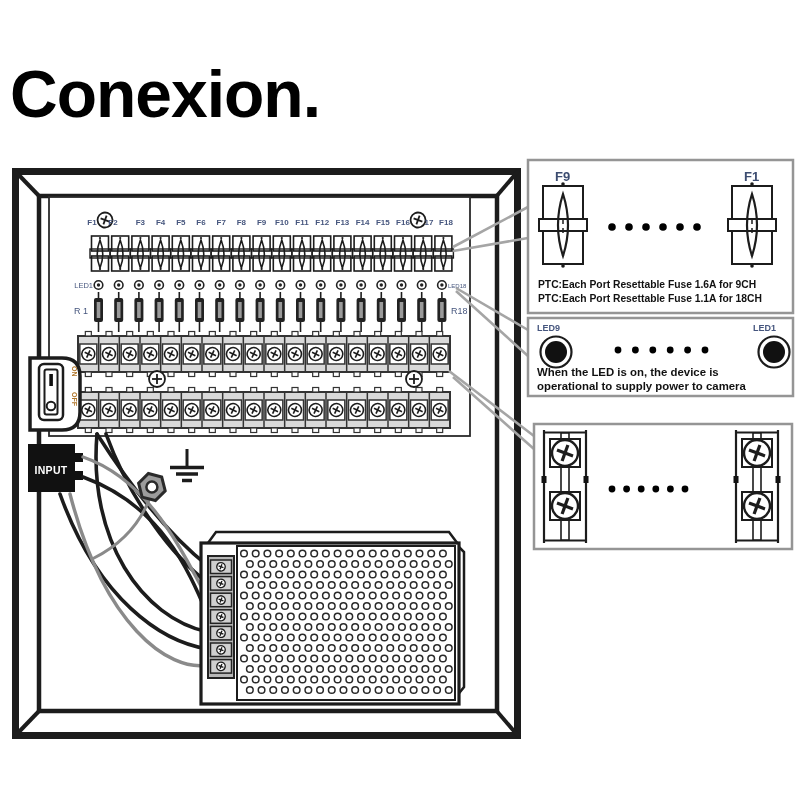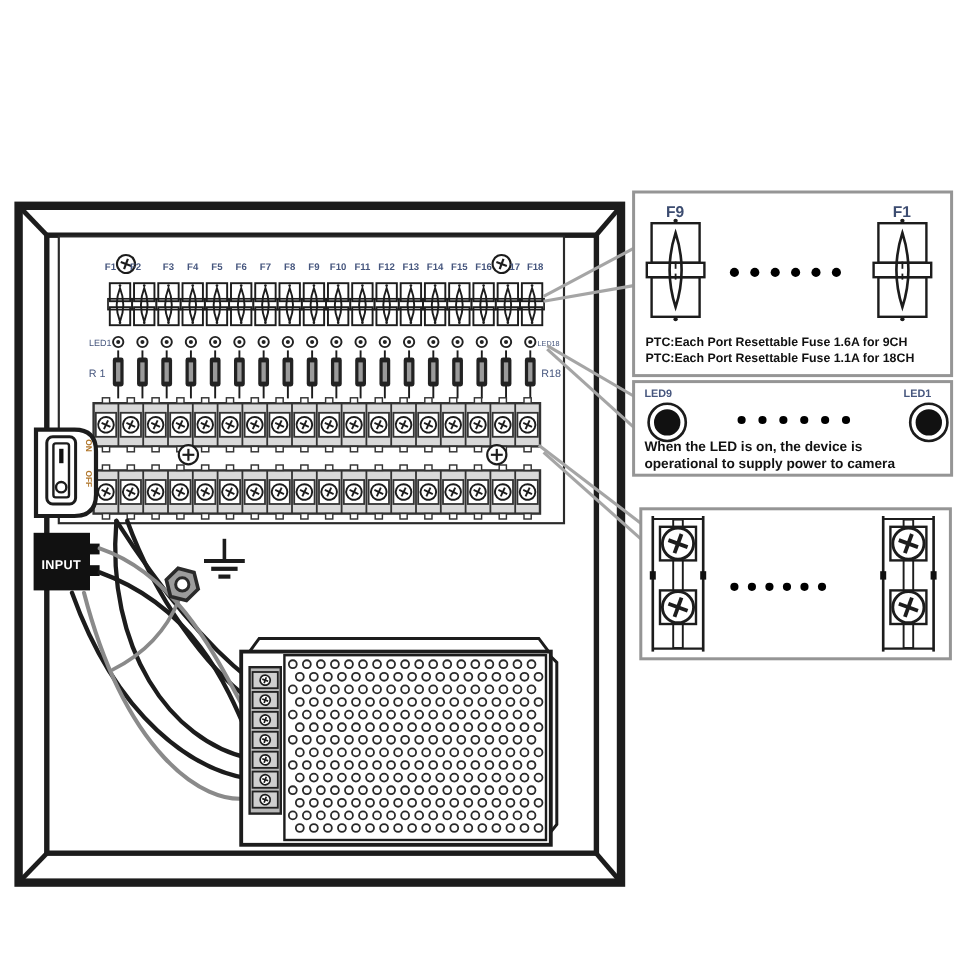--- a/index.html
+++ b/index.html
@@ -7,20 +7,21 @@
         font-family:"Liberation Sans",sans-serif;}
   .title{position:absolute;left:10px;top:56px;margin:0;font-size:66px;font-weight:bold;
          color:#000;letter-spacing:-1px;font-family:"Liberation Sans",sans-serif;}
   svg{position:absolute;left:0;top:0;}
   svg text{font-family:"Liberation Sans",sans-serif;}
 </style>
 </head>
 <body>
 
 <div class="page">
+  <h1 class="title">Conexion.</h1>
 
   <svg width="800" height="800" viewBox="0 0 800 800">
 
     <g stroke="#1c1c1c" fill="none">
       <rect x="15.5" y="171.5" width="502" height="564" stroke-width="7"></rect>
       <rect x="39" y="196" width="458" height="515" stroke-width="4.5"></rect>
       <line x1="14" y1="170" x2="41" y2="198" stroke-width="4"></line>
       <line x1="519" y1="170" x2="495" y2="198" stroke-width="4"></line>
       <line x1="14" y1="737" x2="41" y2="709" stroke-width="4"></line>
       <line x1="519" y1="737" x2="495" y2="709" stroke-width="4"></line>

